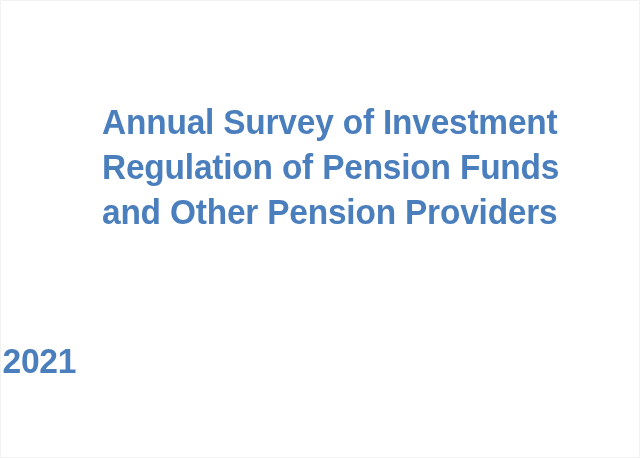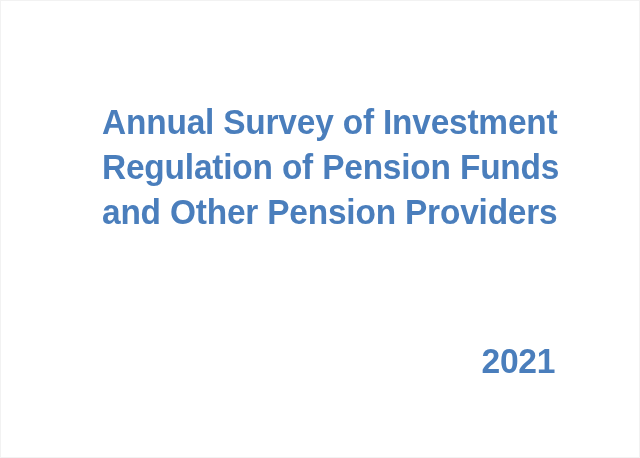--- a/index.html
+++ b/index.html
@@ -43,21 +43,21 @@
     transform: scaleX(0.955);
     transform-origin: left center;
   }
 
   
   #year-block {
     position: absolute;
     left: 0;
     top: 340px;
     width: 556px;
-    text-align: right;
+    text-align: left;
   }
 
   #year-text {
     display: inline-block;
     font-family: "Liberation Sans", "DejaVu Sans", sans-serif;
     font-size: 35px;
     line-height: 40px;
     font-weight: bold;
     letter-spacing: -0.3px;
     color: #4a7ebc;

